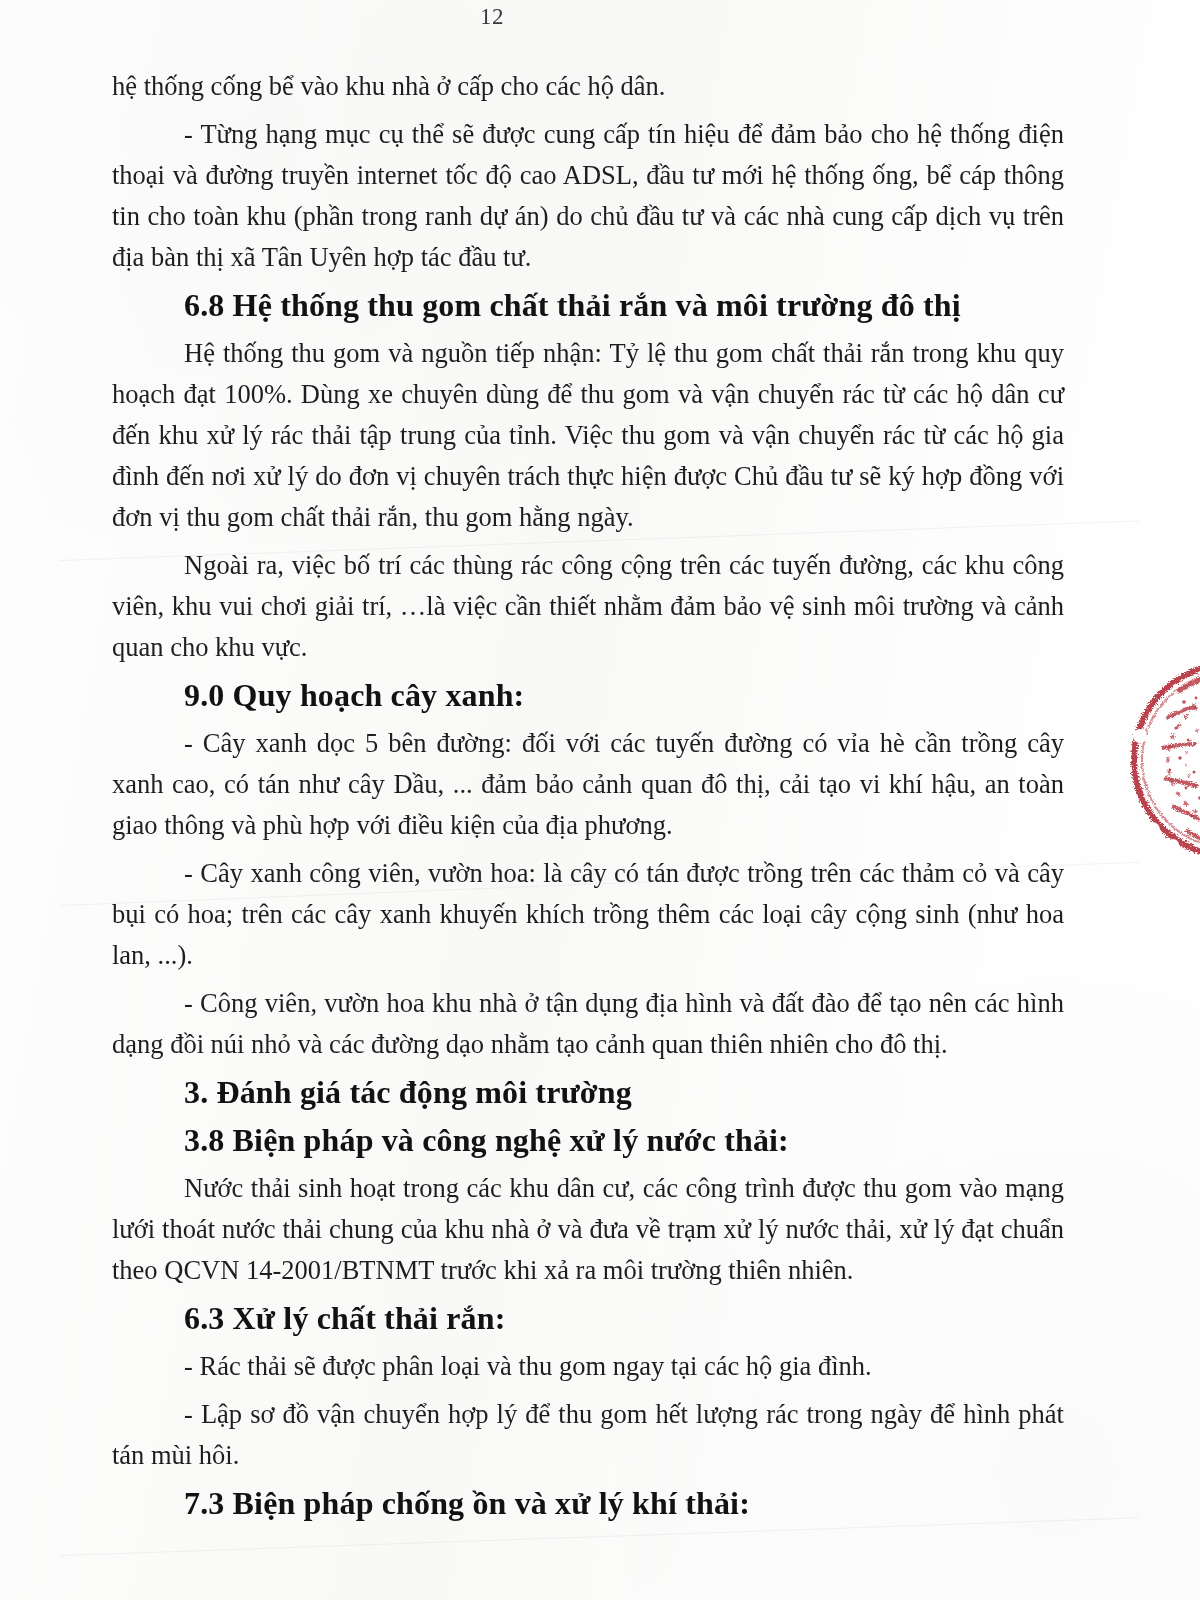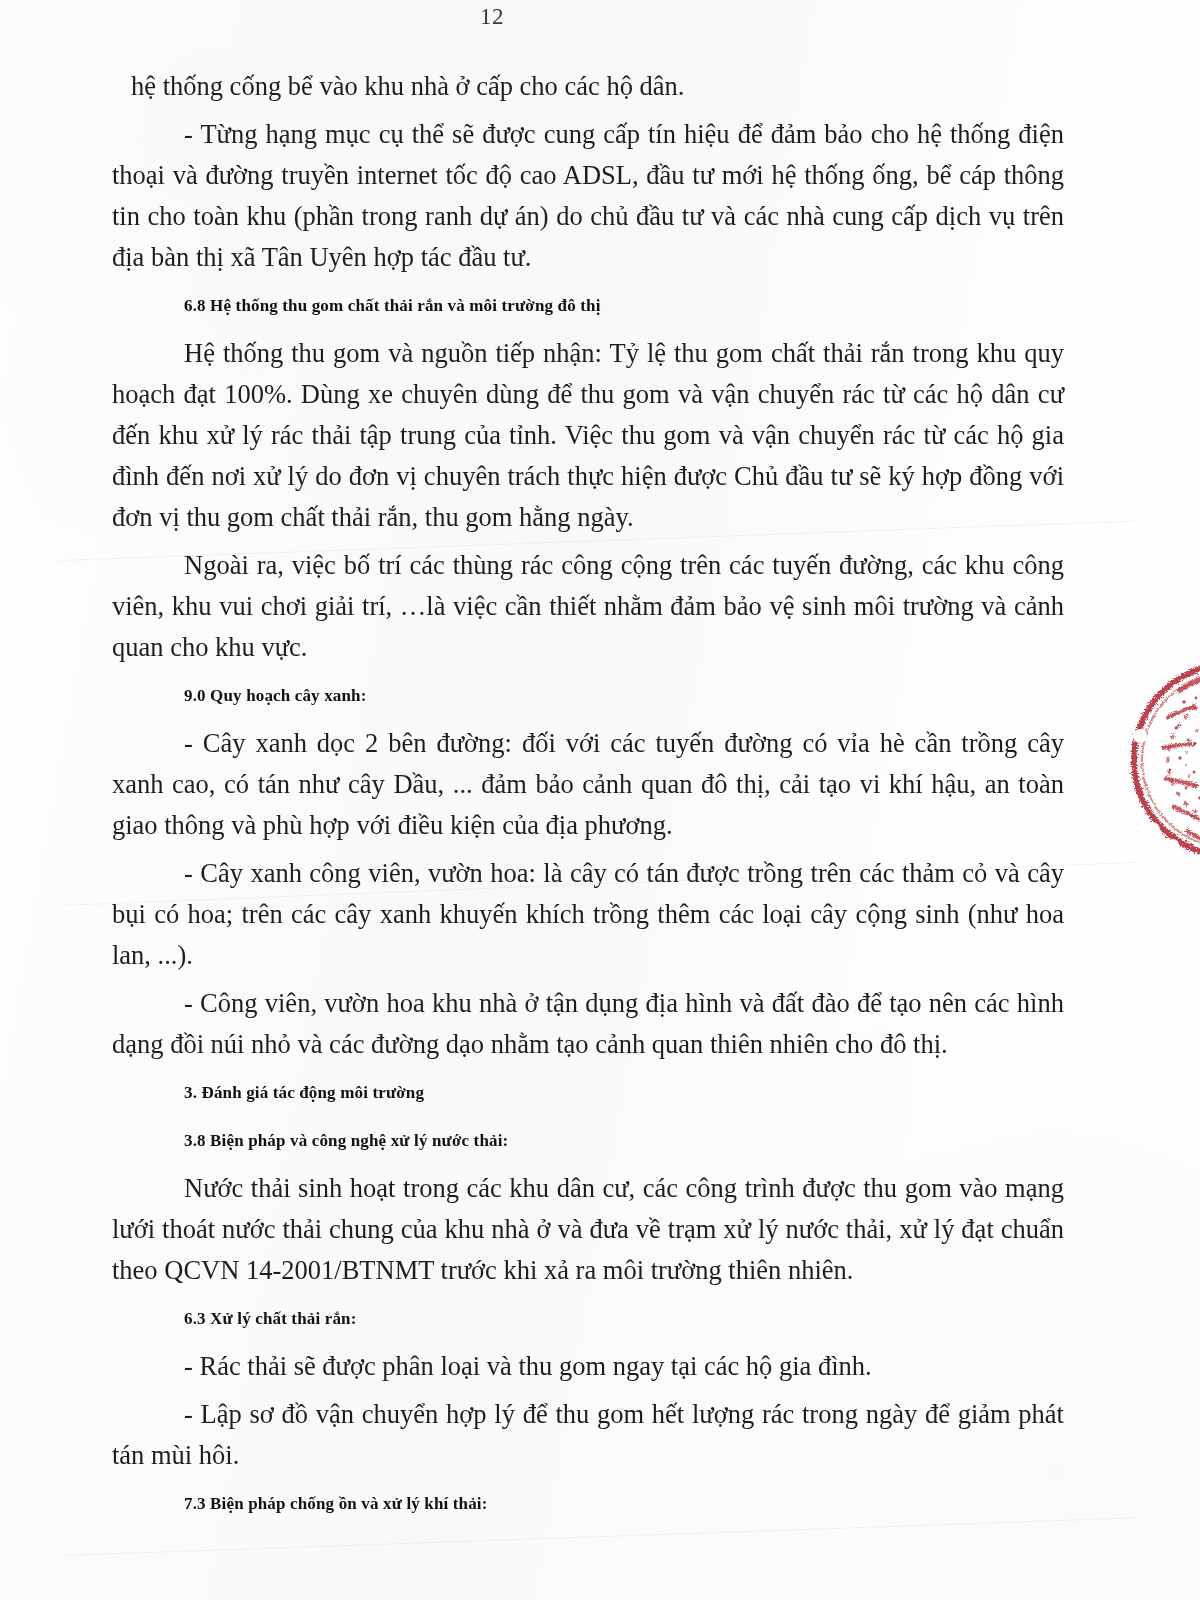--- a/index.html
+++ b/index.html
@@ -74,26 +74,26 @@
   }
 
   .para {
     margin: 0 0 7px 0;
     font-size: 26.5px;
     line-height: 41px;
     text-align: justify;
     text-justify: inter-word;
     color: #1e1e20;
   }
-  .para.no-indent { text-indent: 0; margin-left: 19px; }
+  .para.no-indent { text-indent: 0; }
   .para.indent    { text-indent: 72px; }
 
   .heading {
     margin: 0 0 7px 0;
-    font-size: 17px;
+    font-size: 32px;
     line-height: 41px;
     font-weight: bold;
     text-indent: 72px;
     color: #121214;
     letter-spacing: 0.15px;
     font-family: Liberation Serif, serif;
   }
 
   
   #seal-stamp {
@@ -127,37 +127,37 @@
 
     <h2 class="heading">6.8 Hệ thống thu gom chất thải rắn và môi trường đô thị</h2>
 
 
     <p class="para indent">Hệ thống thu gom và nguồn tiếp nhận: Tỷ lệ thu gom chất thải rắn trong khu quy hoạch đạt 100%. Dùng xe chuyên dùng để thu gom và vận chuyển rác từ các hộ dân cư đến khu xử lý rác thải tập trung của tỉnh. Việc thu gom và vận chuyển rác từ các hộ gia đình đến nơi xử lý do đơn vị chuyên trách thực hiện được Chủ đầu tư sẽ ký hợp đồng với đơn vị thu gom chất thải rắn, thu gom hằng ngày.</p>
 
     <p class="para indent">Ngoài ra, việc bố trí các thùng rác công cộng trên các tuyến đường, các khu công viên, khu vui chơi giải trí, …là việc cần thiết nhằm đảm bảo vệ sinh môi trường và cảnh quan cho khu vực.</p>
 
     <h2 class="heading">9.0 Quy hoạch cây xanh:</h2>
 
-    <p class="para indent">- Cây xanh dọc 2 bên đường: đối với các tuyến đường có vỉa hè cần trồng cây xanh cao, có tán như cây Dầu, ... đảm bảo cảnh quan đô thị, cải tạo vi khí hậu, an toàn giao thông và phù hợp với điều kiện của địa phương.</p>
+    <p class="para indent">- Cây xanh dọc 5 bên đường: đối với các tuyến đường có vỉa hè cần trồng cây xanh cao, có tán như cây Dầu, ... đảm bảo cảnh quan đô thị, cải tạo vi khí hậu, an toàn giao thông và phù hợp với điều kiện của địa phương.</p>
 
     <p class="para indent">- Cây xanh công viên, vườn hoa: là cây có tán được trồng trên các thảm cỏ và cây bụi có hoa; trên các cây xanh khuyến khích trồng thêm các loại cây cộng sinh (như hoa lan, ...).</p>
 
     <p class="para indent">- Công viên, vườn hoa khu nhà ở tận dụng địa hình và đất đào để tạo nên các hình dạng đồi núi nhỏ và các đường dạo nhằm tạo cảnh quan thiên nhiên cho đô thị.</p>
 
     <h2 class="heading">3. Đánh giá tác động môi trường</h2>
 
     <h2 class="heading">3.8 Biện pháp và công nghệ xử lý nước thải:</h2>
 
     <p class="para indent">Nước thải sinh hoạt trong các khu dân cư, các công trình được thu gom vào mạng lưới thoát nước thải chung của khu nhà ở và đưa về trạm xử lý nước thải, xử lý đạt chuẩn theo QCVN 14-2001/BTNMT trước khi xả ra môi trường thiên nhiên.</p>
 
     <h2 class="heading">6.3 Xử lý chất thải rắn:</h2>
 
     <p class="para indent">- Rác thải sẽ được phân loại và thu gom ngay tại các hộ gia đình.</p>
 
-    <p class="para indent">- Lập sơ đồ vận chuyển hợp lý để thu gom hết lượng rác trong ngày để giảm phát tán mùi hôi.</p>
+    <p class="para indent">- Lập sơ đồ vận chuyển hợp lý để thu gom hết lượng rác trong ngày để hình phát tán mùi hôi.</p>
 
     <h2 class="heading">7.3 Biện pháp chống ồn và xử lý khí thải:</h2>
 
   </div>
 
   <div id="seal-stamp">
     <svg width="150" height="240" viewBox="0 0 150 240" xmlns="http://www.w3.org/2000/svg">
       <defs>
 
         <filter id="inkRough" x="-30%" y="-30%" width="160%" height="160%">

